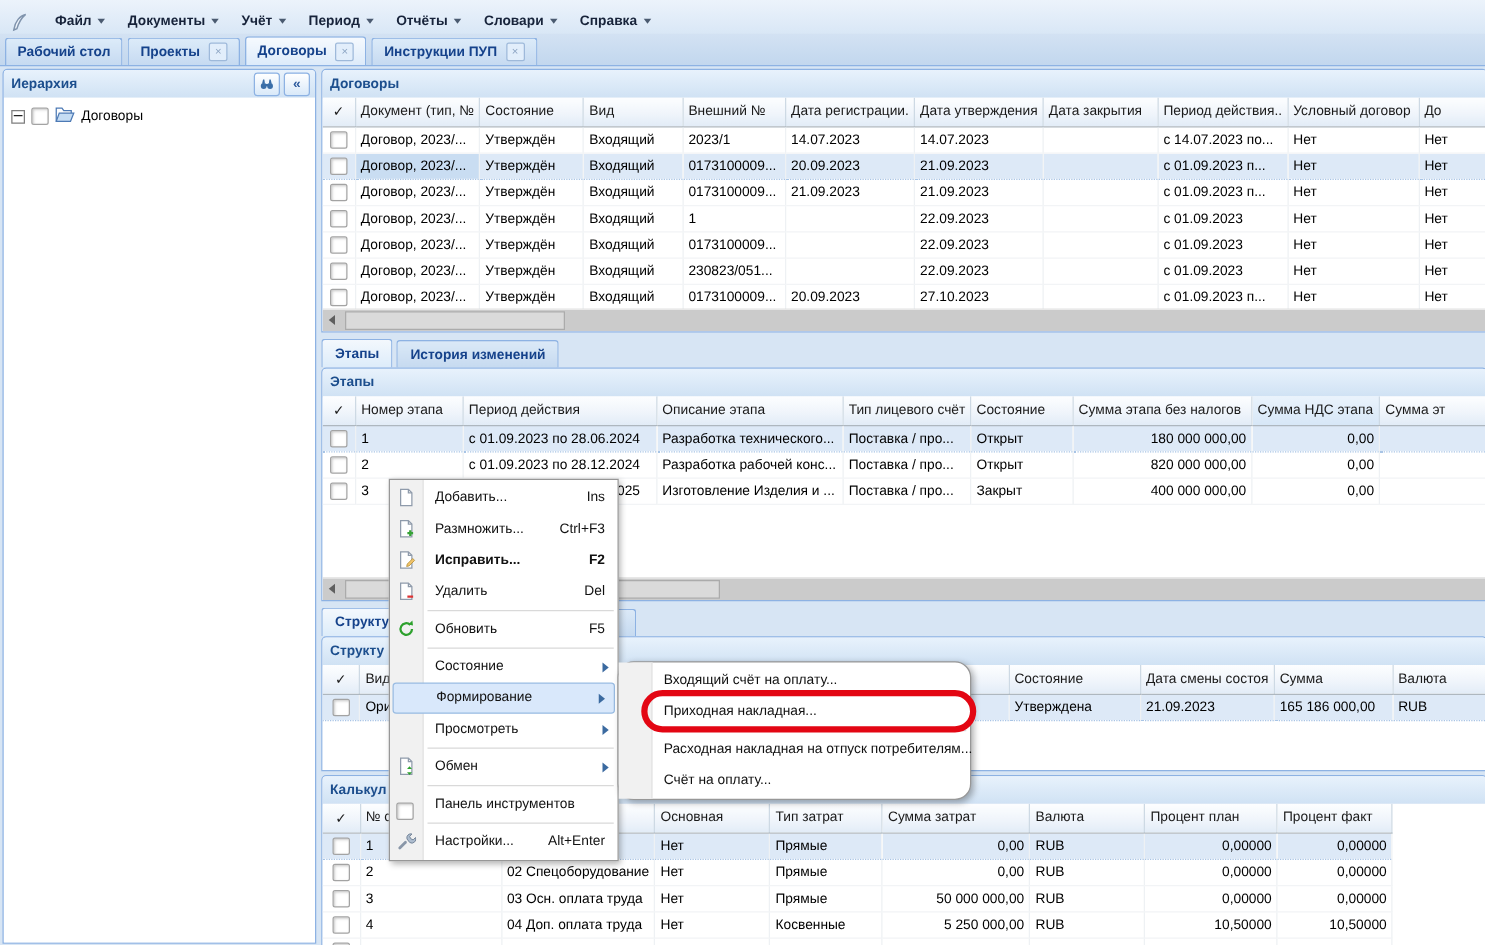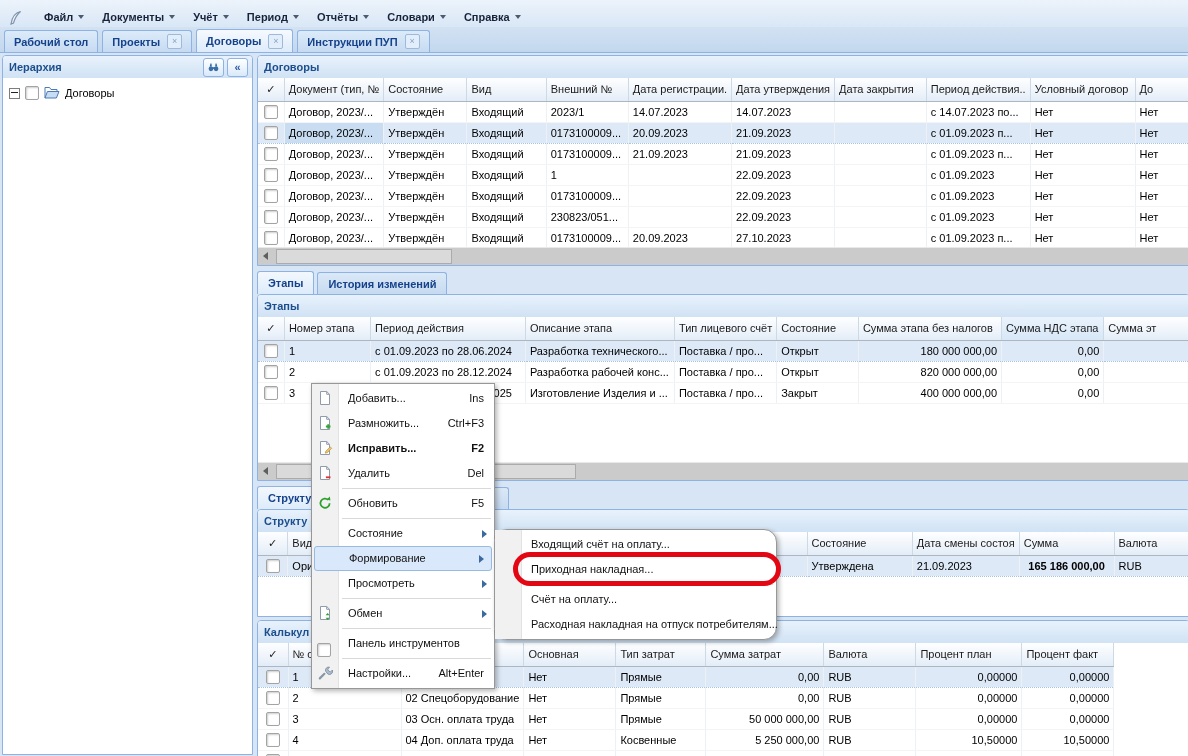--- a/index.html
+++ b/index.html
@@ -35,21 +35,21 @@
   .grid td{height:21px;box-sizing:border-box;padding:0 4px;border-right:1px solid #eef1f4;
            border-bottom:1px solid #f2f4f6;white-space:nowrap;overflow:hidden;background:#fff;}
   .grid tr.sel td{background:#dde9f7;border-top:1px dotted #a8c4e5;border-bottom:1px dotted #a8c4e5;}
   #t-contracts tr.sel td:nth-child(2){background:#c9ddf2;}
   .chk-h{text-align:center !important;color:#333;}
   .chk-c{text-align:center;}
   .cbx{display:inline-block;width:12px;height:12px;background:#fff;border:1px solid #a3a3a3;border-radius:2px;
        box-shadow:inset 1px 1px 2px rgba(110,110,110,.35);vertical-align:middle;}
   #t-stages th:nth-child(8){background:linear-gradient(#eaf3fc,#d7e7f7);}
   #t-stages td:nth-child(7),#t-stages td:nth-child(8){text-align:right;}
-  #t-structure td:nth-child(6){text-align:center;font-weight:bold;}
+  #t-structure td:nth-child(6){text-align:left;}
   #t-calc td:nth-child(6),#t-calc td:nth-child(8),#t-calc td:nth-child(9){text-align:right;}
   
   .hscroll{position:absolute;left:0;right:0;bottom:0;height:17px;background:#cbcbcb;border-top:1px solid #e9e9e9;}
   .sarrow{position:absolute;left:0;top:0;width:17px;height:17px;}
   .sarrow::after{content:"";position:absolute;left:5px;top:4px;border-right:5px solid #5f5f5f;
                  border-top:4px solid transparent;border-bottom:4px solid transparent;}
   .sthumb{position:absolute;top:1px;height:15px;background:#dadada;border:1px solid #ababab;box-sizing:border-box;}
   
   .subtabs{position:absolute;left:257px;height:24px;display:flex;align-items:flex-end;gap:3px;}
   .stab{height:21px;display:flex;align-items:center;padding:0 10px;border:1px solid #8db2e3;border-bottom:none;
@@ -621,19 +621,19 @@
           </svg></span>
       <span>Настройки...</span>
       <span class="ms">Alt+Enter</span>
     </div>
   </div>
 
   <div class="menu" id="ctx-submenu">
     <div class="mi"><span>Входящий счёт на оплату...</span></div>
     <div class="mi"><span>Приходная накладная...</span></div>
     <div class="msep"></div>
+    <div class="mi"><span>Расходная накладная на отпуск потребителям...</span></div>
     <div class="mi"><span>Счёт на оплату...</span></div>
-    <div class="mi"><span>Расходная накладная на отпуск потребителям...</span></div>
   </div>
 
   <div id="annotation"></div>
 
 </div>
 
 </body></html>

